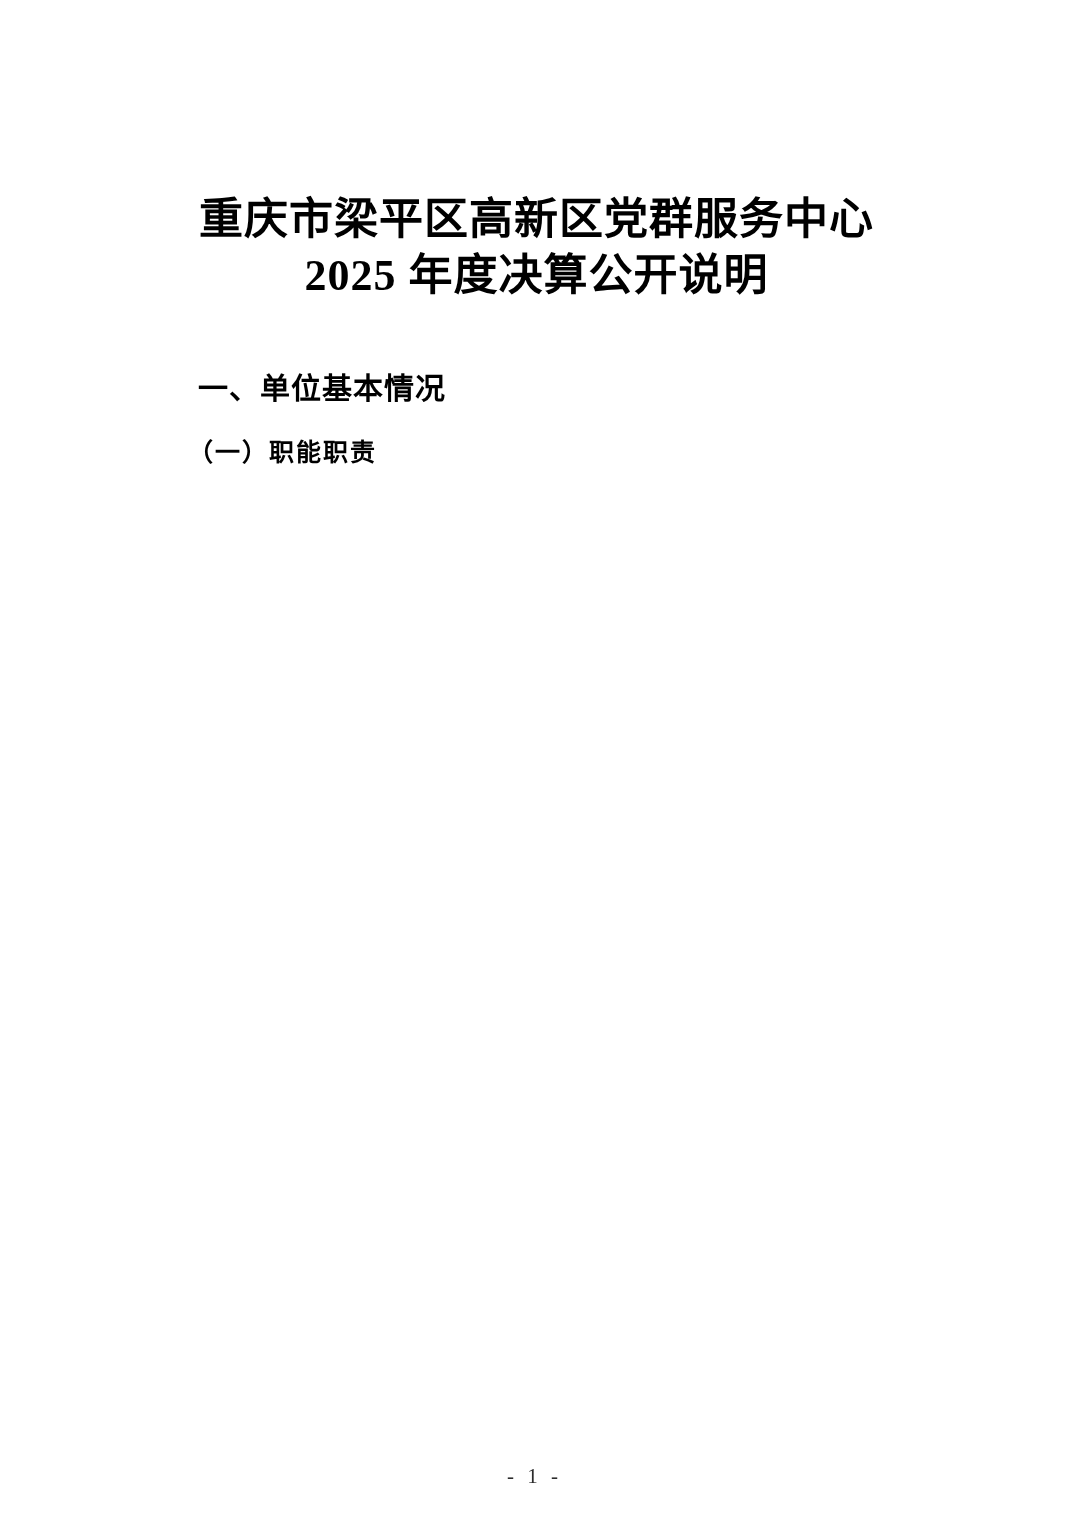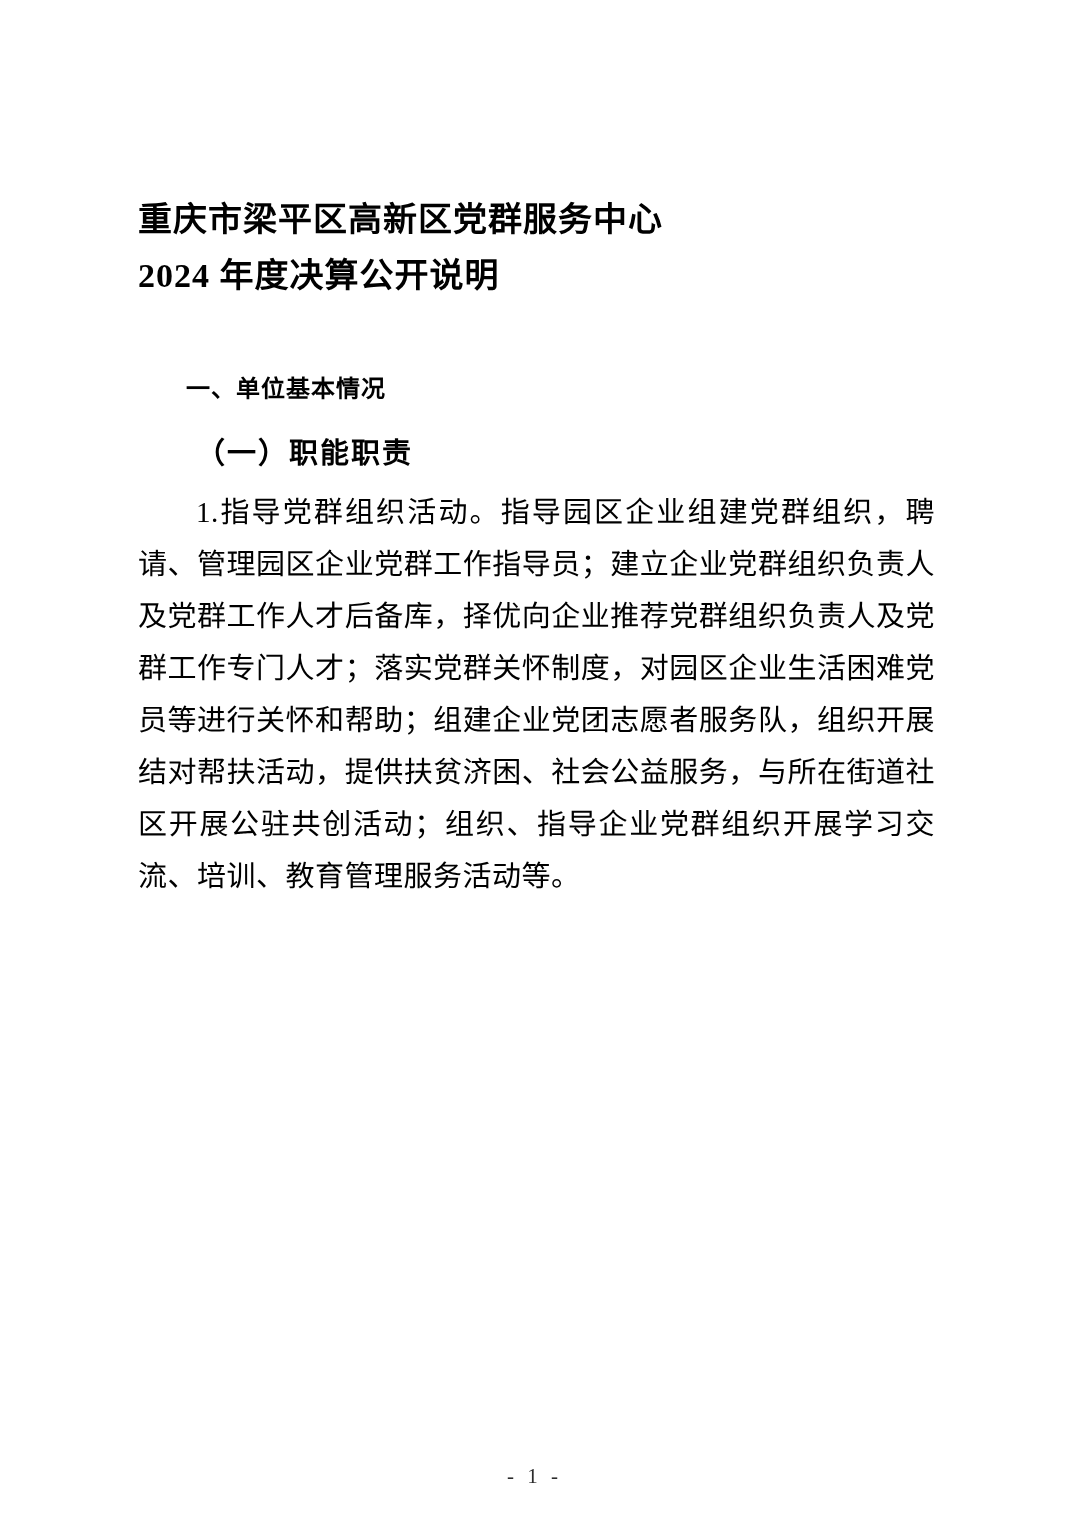--- a/index.html
+++ b/index.html
@@ -11,41 +11,41 @@
     position: relative;
     width: 1069px;
     height: 1515px;
     background: #ffffff;
     box-sizing: border-box;
     padding: 192px 134px 0 138px;
     overflow: hidden;
     color: #000000;
   }
   .doc-title {
-    text-align: left;
+    text-align: center;
     font-family: "Liberation Serif", "DejaVu Serif", serif;
     font-weight: bold;
-    font-size: 34px;
+    font-size: 44px;
     line-height: 56px;
     letter-spacing: 1px;
   }
   .section-heading {
     margin: 64px 0 0 0;
     font-family: Liberation Sans, sans-serif;
     font-weight: bold;
-    font-size: 24px;
+    font-size: 30px;
     line-height: 42px;
     text-indent: 2em;
     letter-spacing: 1px;
   }
   .subsection-heading {
     margin: 22px 0 0 0;
     font-family: "Liberation Serif", "DejaVu Serif", serif;
     font-weight: bold;
-    font-size: 29px;
+    font-size: 25px;
     line-height: 42px;
     text-indent: 2em;
     letter-spacing: 2px;
   }
   .body-text {
     margin: 12px 0 0 0;
     font-family: "Liberation Serif", "DejaVu Serif", serif;
     font-size: 29px;
     line-height: 52px;
     text-align: justify;
@@ -69,26 +69,25 @@
     letter-spacing: 4px;
   }
 </style>
 </head>
 <body>
 
 <div class="page">
 
   <div class="doc-title">
     <div>重庆市梁平区高新区党群服务中心</div>
-    <div>2024 年度决算公开说明</div>
+    <div>2025 年度决算公开说明</div>
   </div>
 
   <div class="section-heading">一、单位基本情况</div>
 
   <div class="subsection-heading">（一）职能职责</div>
 
   <div class="body-text">
-    <p>1.指导党群组织活动。指导园区企业组建党群组织，聘请、管理园区企业党群工作指导员；建立企业党群组织负责人及党群工作人才后备库，择优向企业推荐党群组织负责人及党群工作专门人才；落实党群关怀制度，对园区企业生活困难党员等进行关怀和帮助；组建企业党团志愿者服务队，组织开展结对帮扶活动，提供扶贫济困、社会公益服务，与所在街道社区开展公驻共创活动；组织、指导企业党群组织开展学习交流、培训、教育管理服务活动等。</p>
   </div>
 
   <div class="page-footer">- 1 -</div>
 
 </div>
 
 </body></html>

